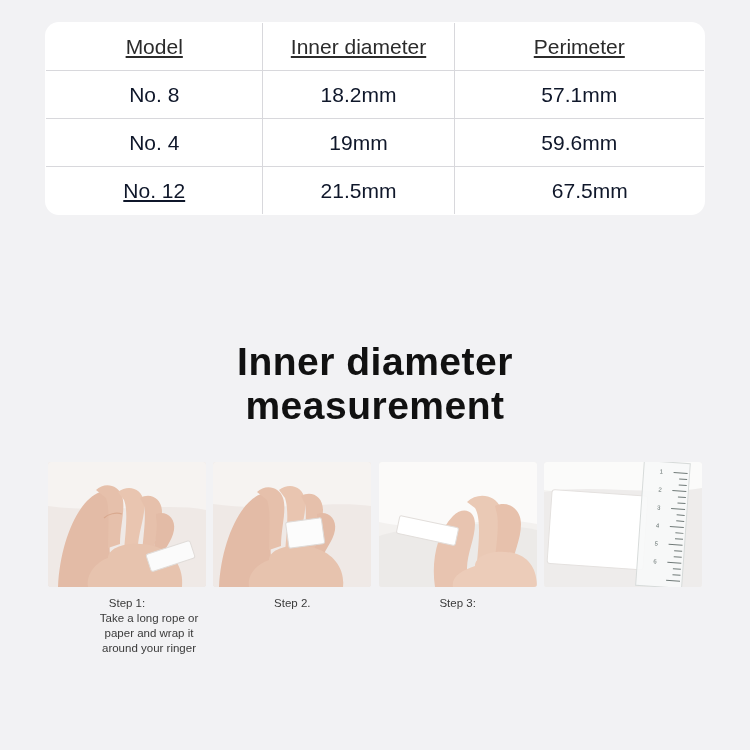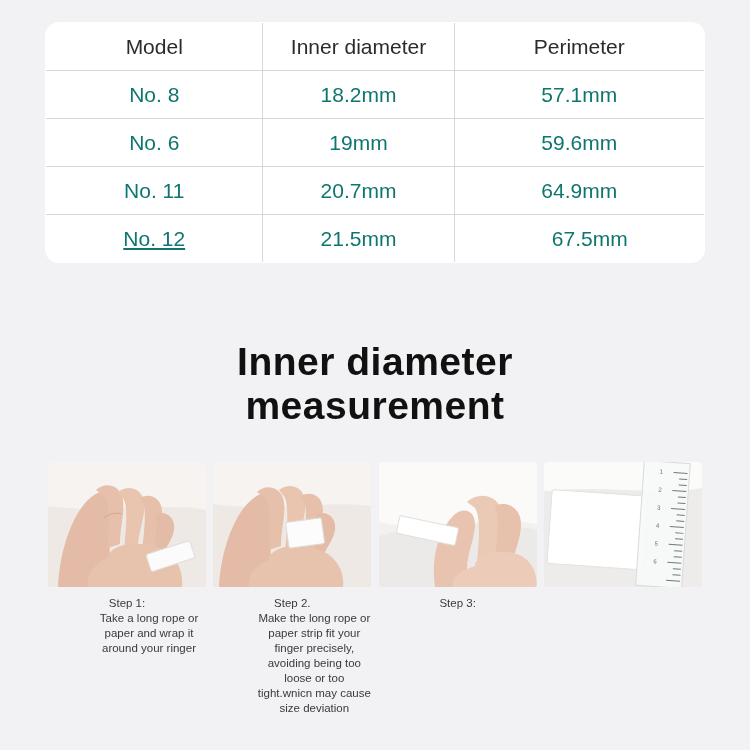--- a/index.html
+++ b/index.html
@@ -36,28 +36,29 @@
     border-radius: 14px;
     overflow: hidden;
     table-layout: fixed;
   }
   table.size-table th,
   table.size-table td {
     border: 1px solid #d8d8dc;
     text-align: center;
     font-weight: normal;
     font-size: 21px;
-    color: #0f766e;
+    color: #0f172a;
     height: 47px;
     padding: 0;
     background: #ffffff;
   }
   table.size-table th {
     font-size: 21px;
     color: #2b2b2b;
+    text-decoration: underline;
   }
   table.size-table tr:first-child th:first-child { border-top-left-radius: 14px; }
   table.size-table tr:first-child th:last-child { border-top-right-radius: 14px; }
   table.size-table tr:last-child td:first-child { border-bottom-left-radius: 14px; text-decoration: underline; }
   table.size-table tr:last-child td:last-child { border-bottom-right-radius: 14px; padding-left: 21px; }
   table.size-table col.c1 { width: 33%; }
   table.size-table col.c2 { width: 29%; }
   table.size-table col.c3 { width: 38%; }
 
   
@@ -123,28 +124,23 @@
           <th>Model</th>
           <th>Inner diameter</th>
           <th>Perimeter</th>
         </tr>
         <tr>
           <td>No. 8</td>
           <td>18.2mm</td>
           <td>57.1mm</td>
         </tr>
         <tr>
-          <td>No. 6</td>
+          <td>No. 4</td>
           <td>19mm</td>
           <td>59.6mm</td>
-        </tr>
-        <tr>
-          <td>No. 11</td>
-          <td>20.7mm</td>
-          <td>64.9mm</td>
         </tr>
         <tr>
           <td>No. 12</td>
           <td>21.5mm</td>
           <td>67.5mm</td>
         </tr>
       </tbody>
     </table>
   </div>
 
@@ -191,21 +187,20 @@
           <path d="M104 52 C114 48 124 56 122 68 C120 80 112 86 110 96 L100 94 C104 78 106 62 104 56 Z" fill="#e3bba6"></path>
           <path d="M56 98 C56 86 80 80 102 86 C122 92 132 108 130 125 L36 125 C34 112 44 102 56 98 Z" fill="#e7c3ae"></path>
           <g transform="rotate(-8 92 70)">
             <rect x="74" y="58" width="36" height="26" rx="2" fill="#fcfcfc"></rect>
             <rect x="74" y="58" width="36" height="26" rx="2" fill="none" stroke="#dedad7" stroke-width="1"></rect>
           </g>
         </svg>
       </div>
       <div class="step-text">
         <span class="step-title">Step 2.</span>
-        <span class="step-body">Make the long rope or paper strip fit your finger precisely, avoiding being too loose or too tight.wnicn may cause size deviation</span>
       </div>
     </div>
 
     <div class="step">
       <div class="photo">
         <svg viewBox="0 0 158 125" preserveAspectRatio="none">
           <rect x="0" y="0" width="158" height="125" fill="#f3f1ef"></rect>
           <path d="M0 0 H158 V62 C110 52 46 72 0 60 Z" fill="#fbfaf9"></path>
           <path d="M0 74 C40 62 110 58 158 68 L158 125 L0 125 Z" fill="#eceae8"></path>
           <path d="M56 125 C52 100 58 70 74 54 C84 44 96 48 96 62 C96 76 88 92 88 106 L88 125 Z" fill="#e8c4b0"></path>

